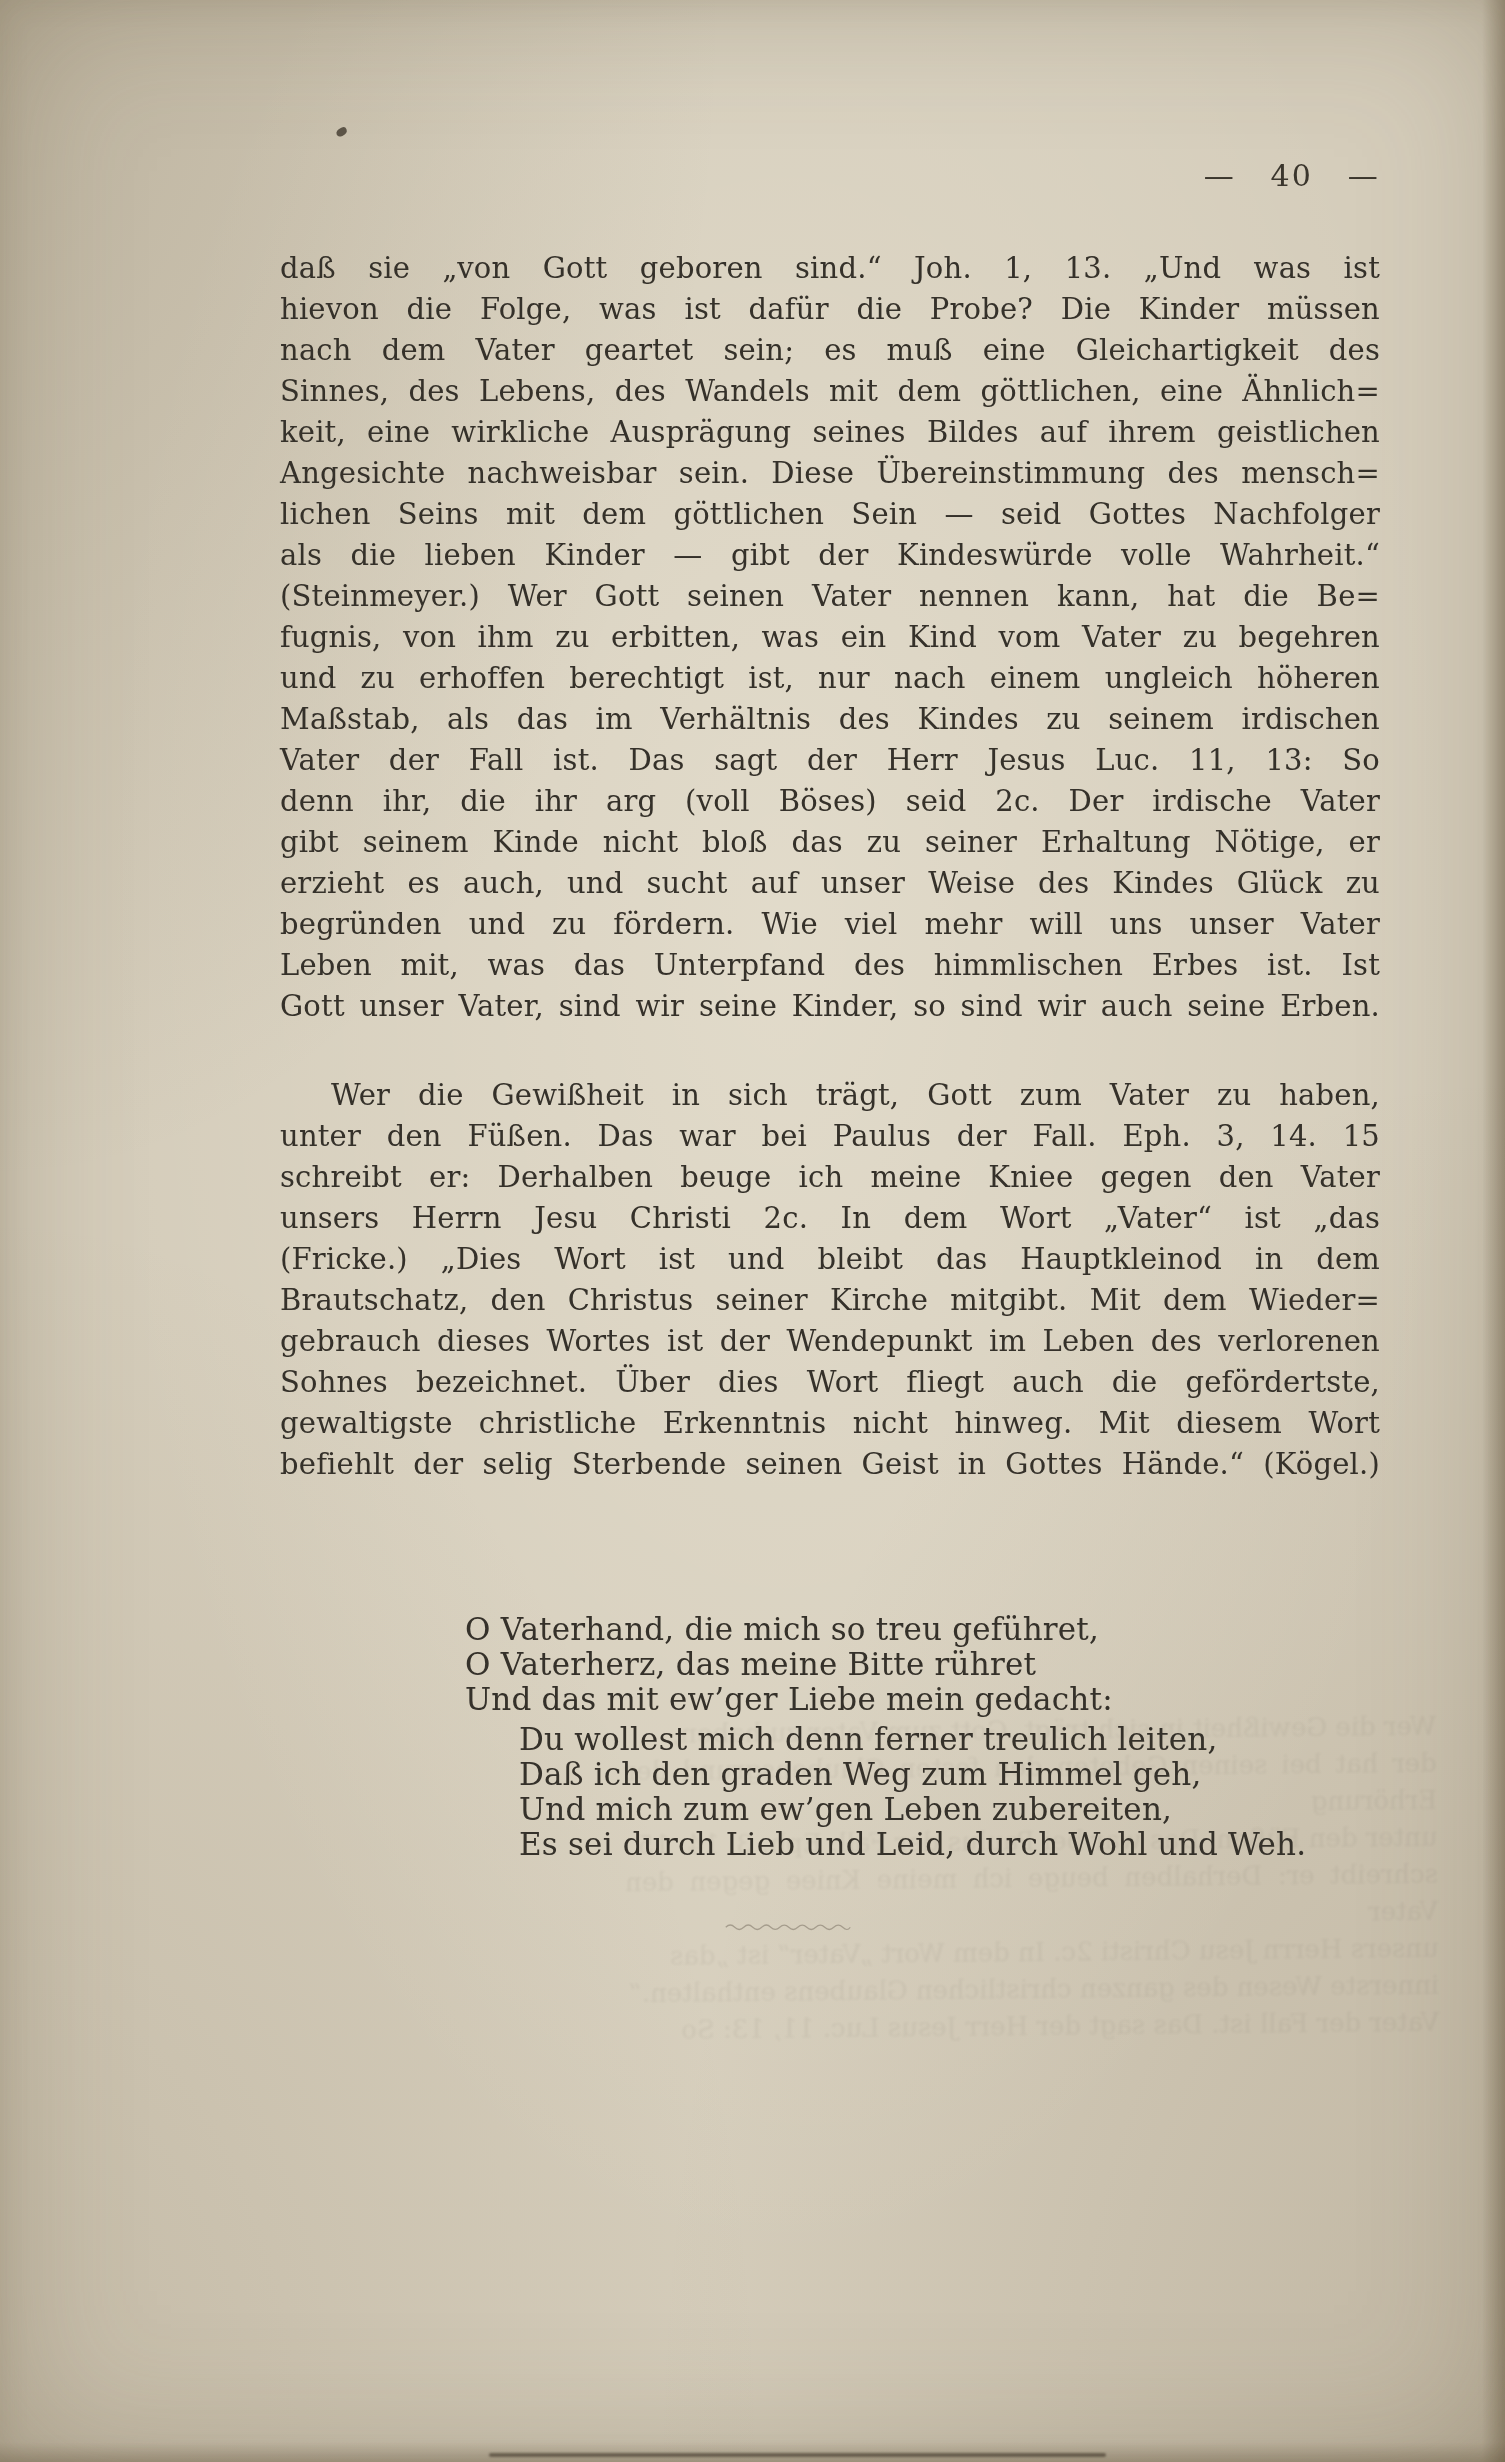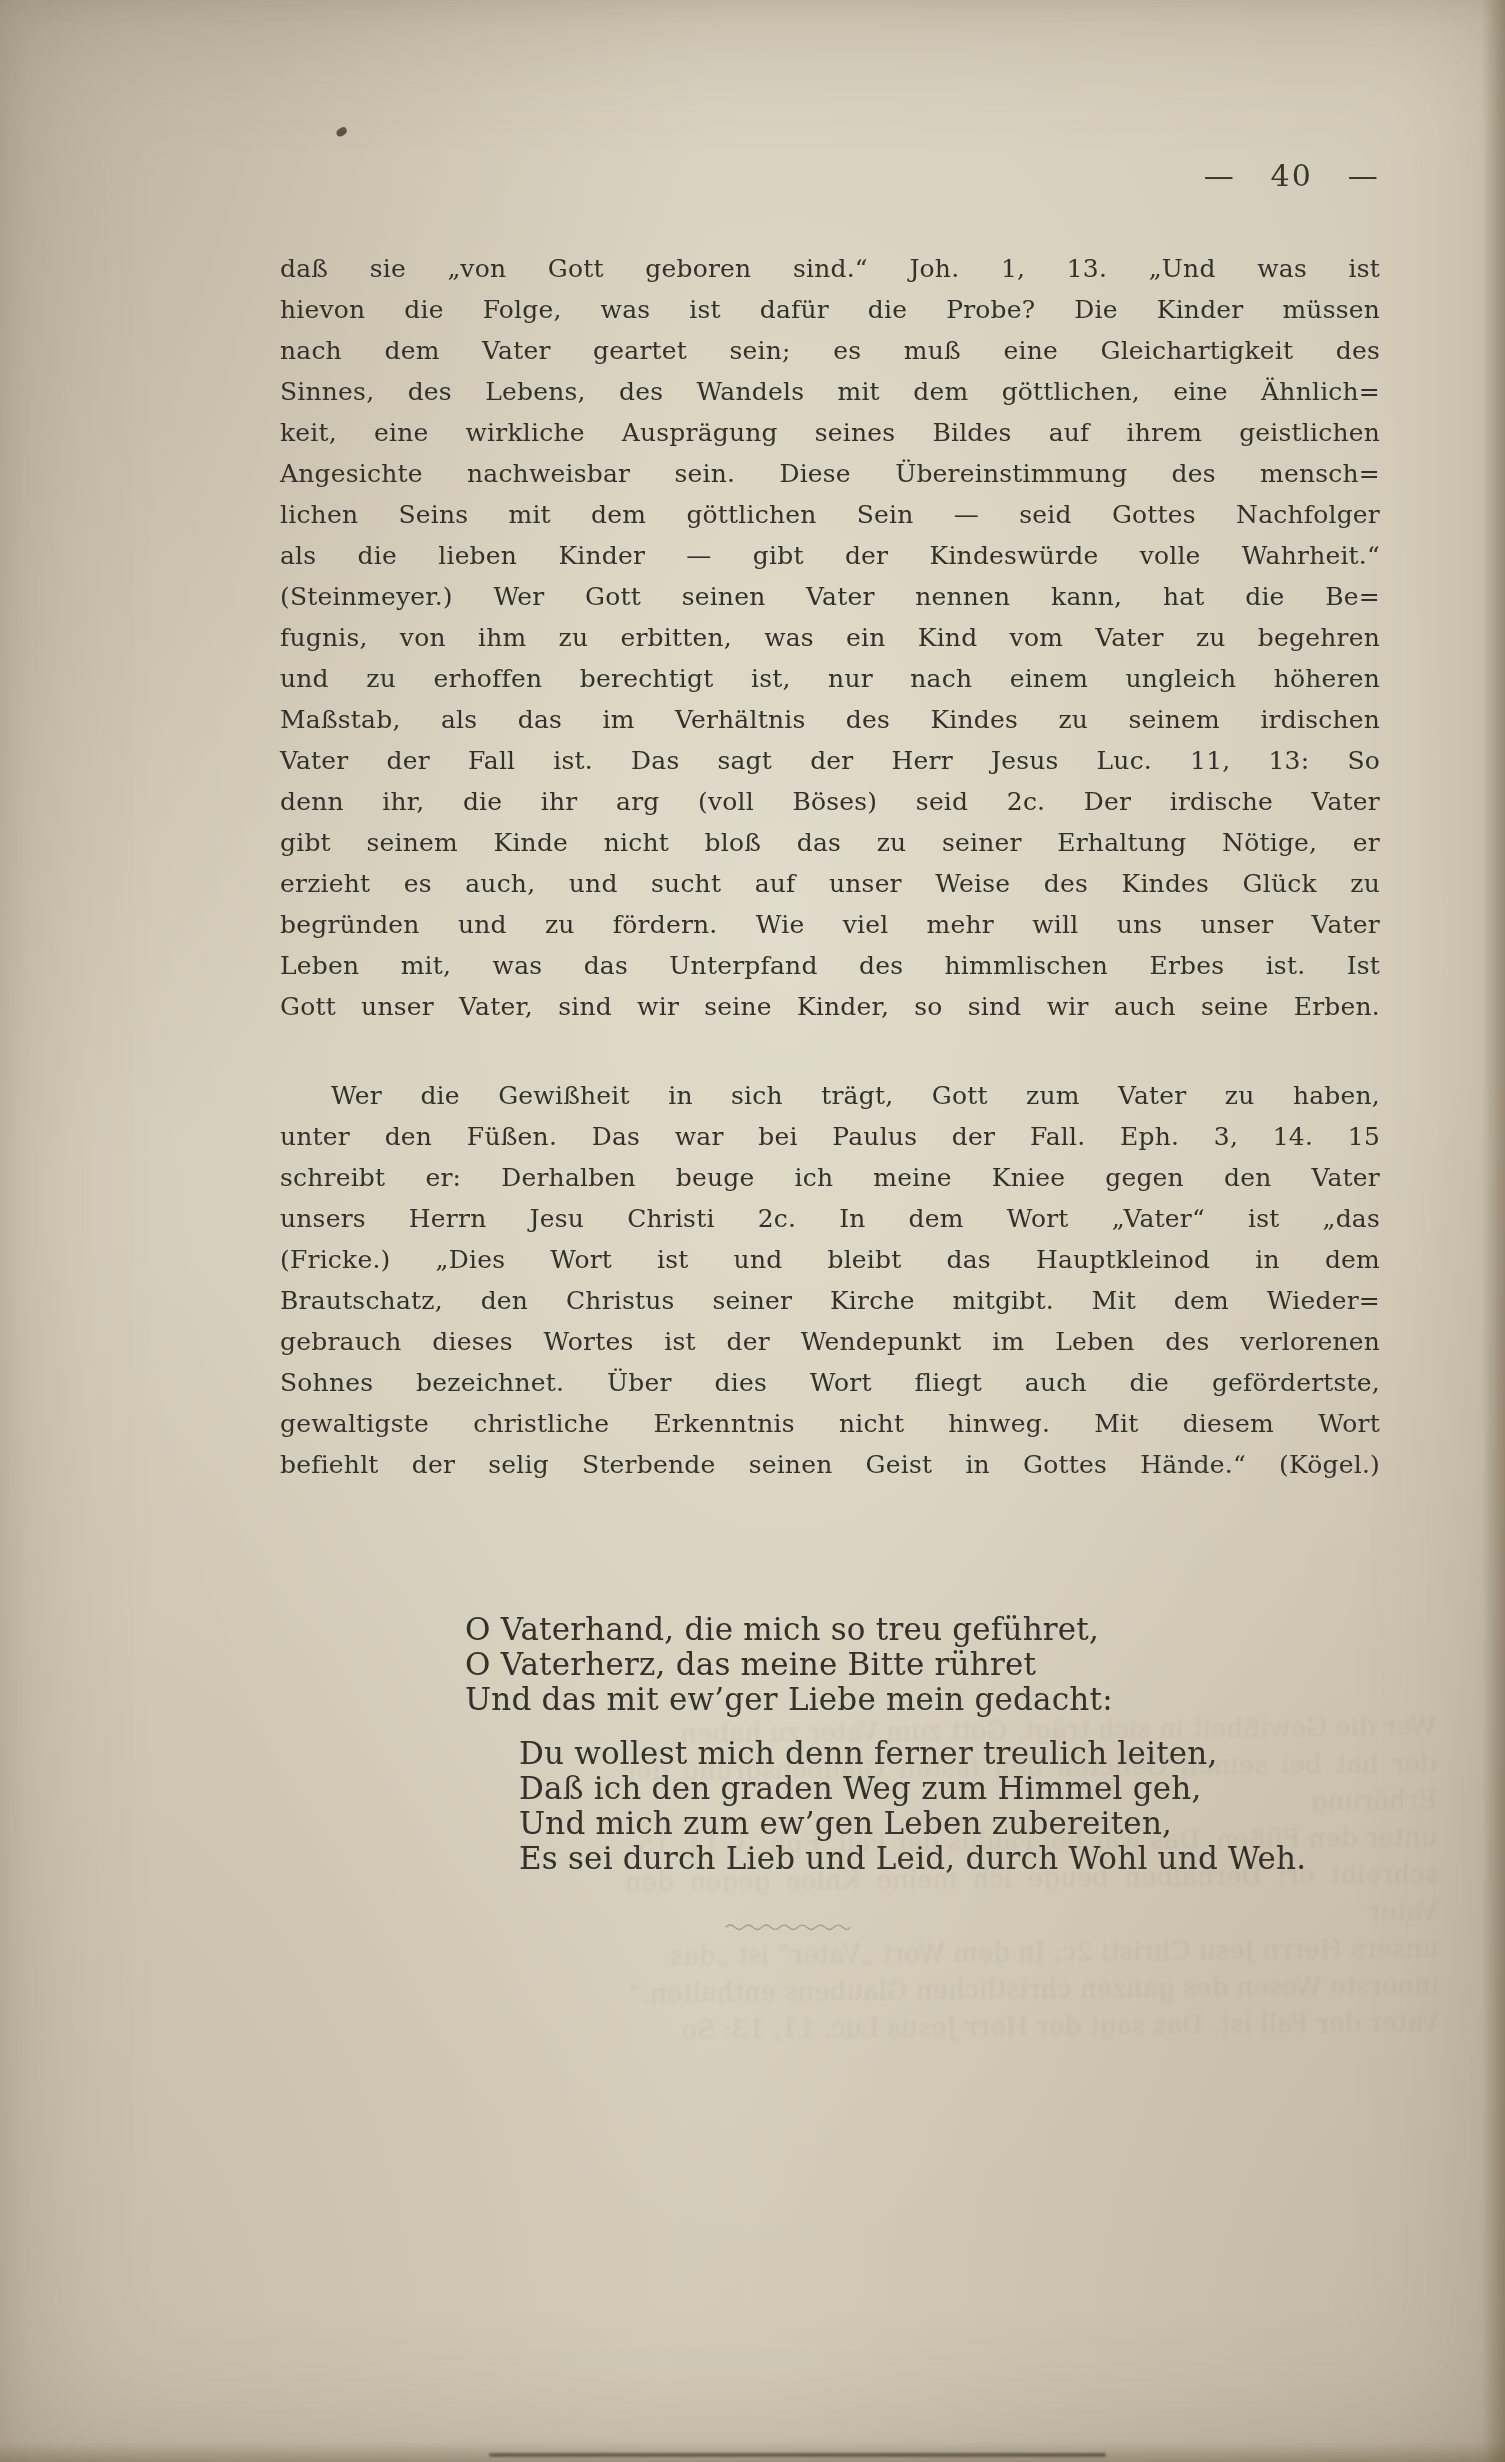--- a/index.html
+++ b/index.html
@@ -33,31 +33,31 @@
   .speck{
     position:absolute;left:336px;top:128px;width:10.5px;height:7.5px;z-index:3;
     background:#4a4236;border-radius:60% 40% 55% 45%;transform:rotate(-22deg);opacity:.85;
   }
   .page-number{
     position:absolute;top:158px;left:280px;width:1100px;z-index:2;
     text-align:right;font-size:30px;letter-spacing:2.3px;word-spacing:22.6px;color:#3b362d;
   }
   .text-block{
     position:absolute;top:248px;left:280px;width:1100px;z-index:2;
-    font-size:25px;line-height:41px;letter-spacing:0.2px;
+    font-size:29px;line-height:41px;letter-spacing:0.2px;
   }
   .tl{text-align:justify;text-align-last:justify;}
   .para2{margin-top:15px;}
   .indent{text-indent:51px;margin-top:48px;}
   .poem{
     position:absolute;top:1612px;left:280px;width:1100px;z-index:2;
     font-size:31px;line-height:35px;letter-spacing:0.2px;
   }
   .stanza-1{margin-left:185px;}
-  .stanza-2{margin-left:239px;margin-top:19px;}
+  .stanza-2{margin-left:239px;margin-top:5px;}
   .squiggle{position:absolute;top:1921px;left:724px;z-index:2;opacity:.65;}
   .ghost{
     position:absolute;top:1712px;left:625px;width:813px;z-index:1;
     font-size:26px;line-height:37px;color:#2e2920;opacity:0.055;
     filter:blur(1.1px);transform:scaleX(-1) rotate(0.6deg);
     text-align:justify;pointer-events:none;
   }
 </style>
 </head>
 <body>

